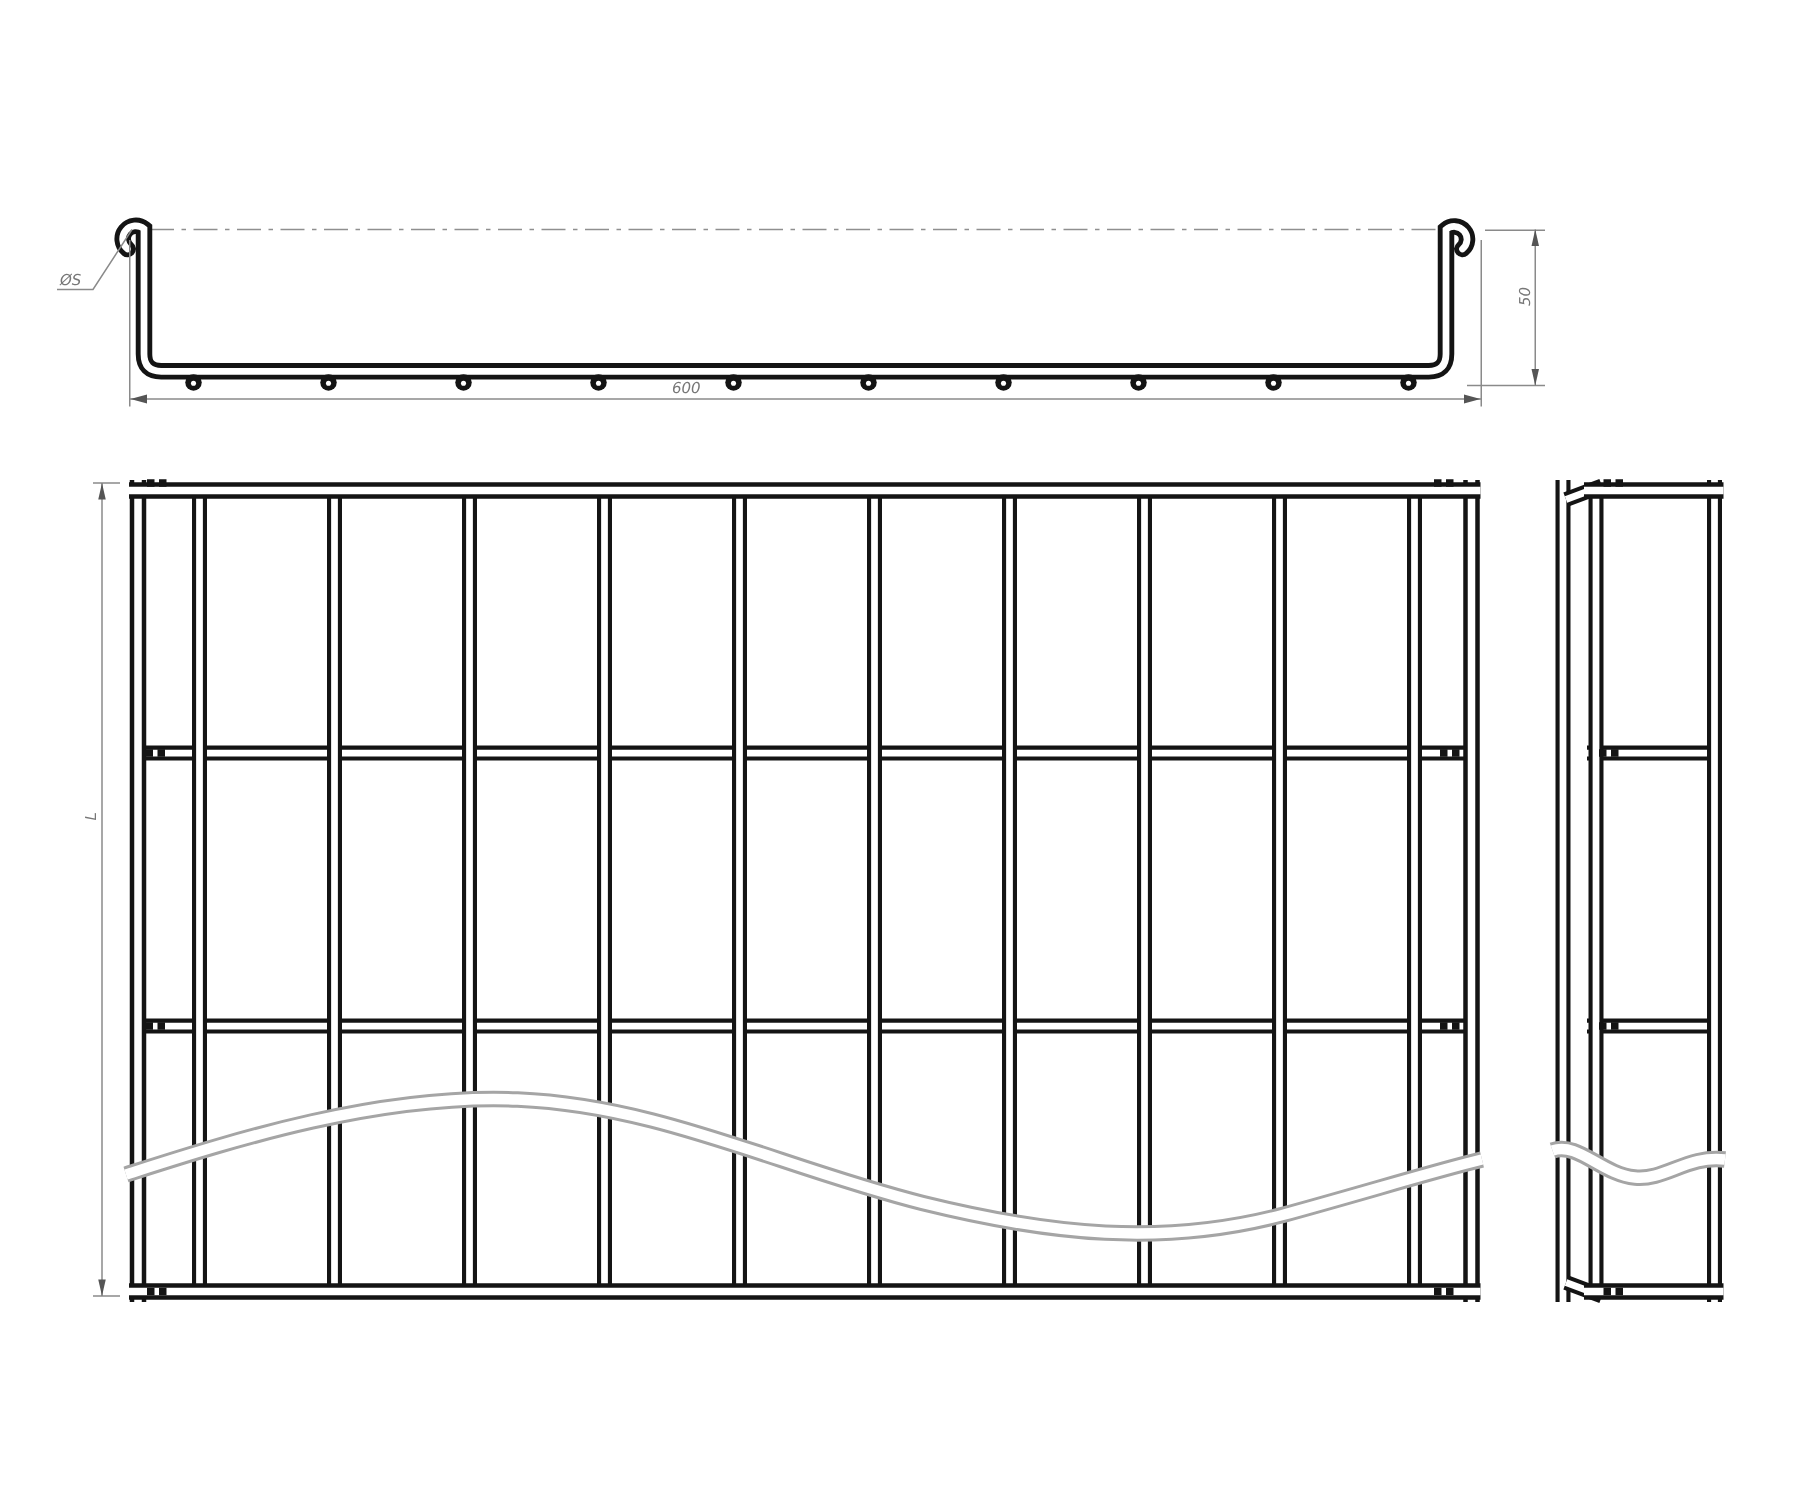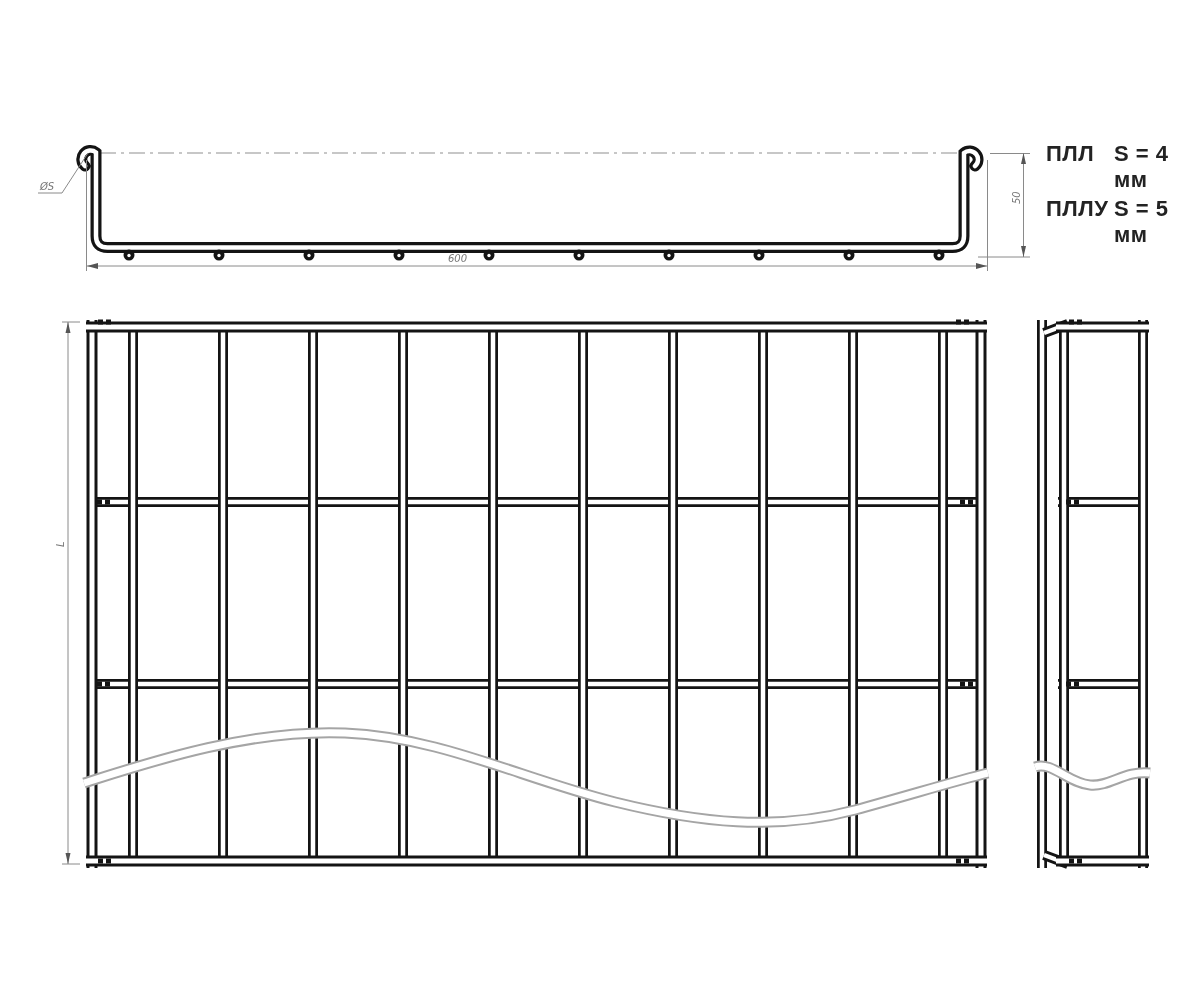--- a/index.html
+++ b/index.html
@@ -145,19 +145,13 @@
         <rect class="nub" x="1066" y="681.5" width="5" height="5"></rect>
           <rect class="nub" x="1074" y="681.5" width="5" height="5"></rect>
       </g>
       <g>
         <path class="brk-g" d="M1035 767 C1052 761 1068 783 1090 785 C1110 787 1125 770 1150 773"></path>
         <path class="brk-w" d="M1035 767 C1052 761 1068 783 1090 785 C1110 787 1125 770 1150 773"></path>
       </g>
     </g>
   </svg>
 
-  <div class="legend">
-    <div>ПЛЛ</div>
-    <div>S = 4 мм</div>
-    <div>ПЛЛУ</div>
-    <div>S = 5 мм</div>
-  </div>
 </div>
 
 </body></html>

